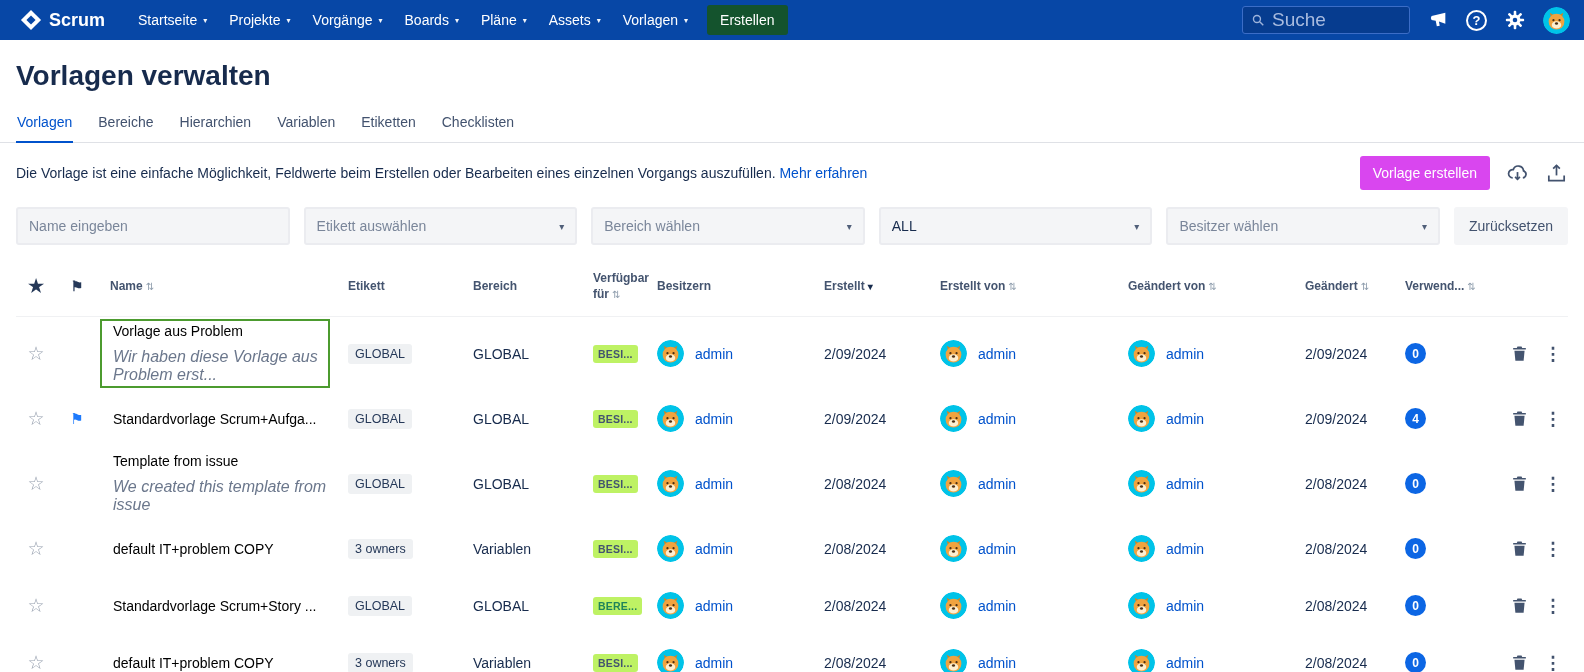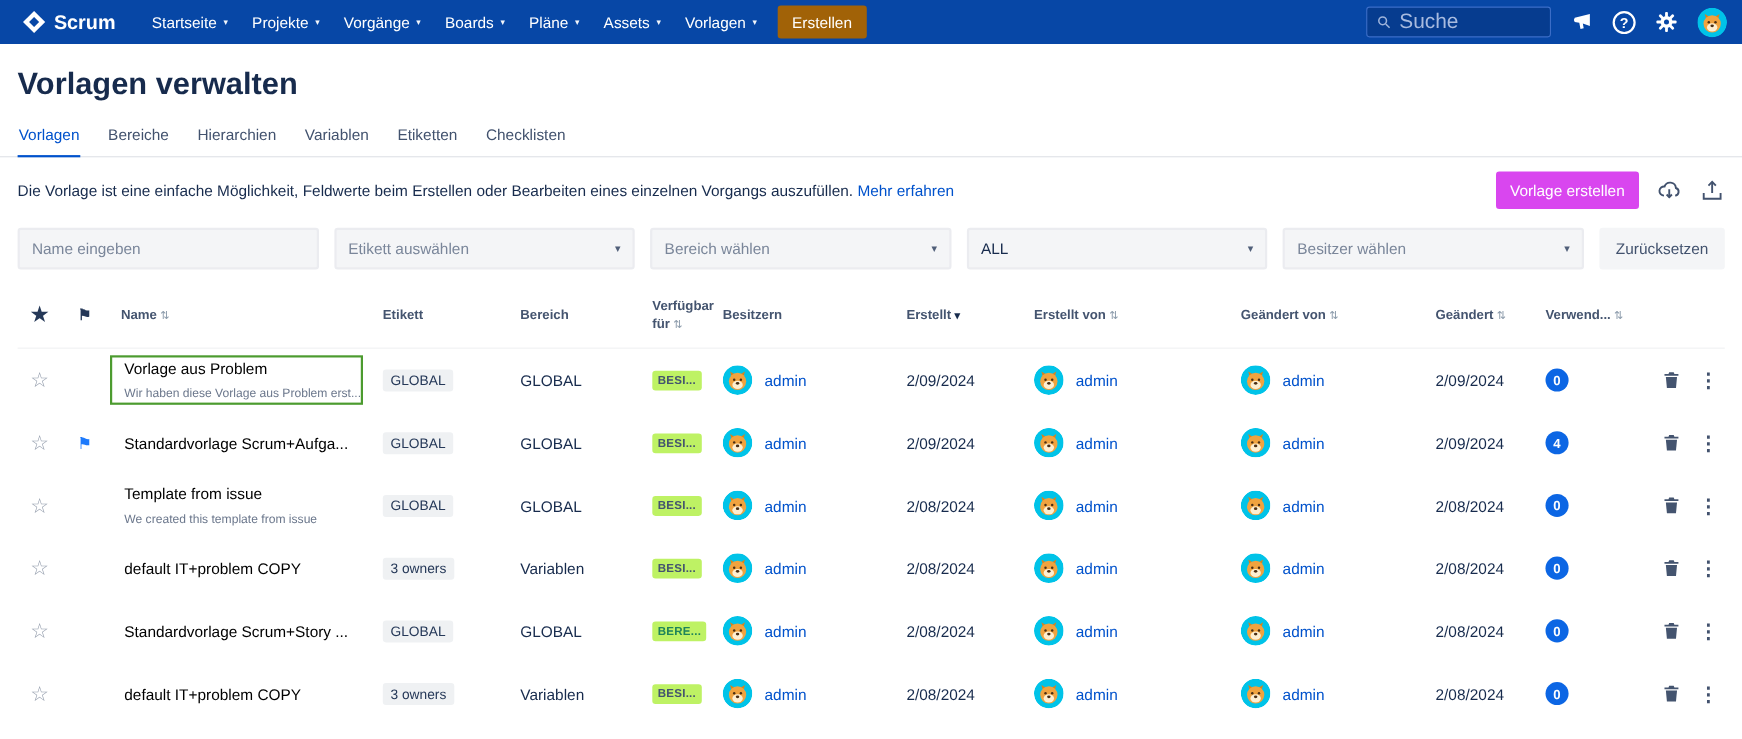--- a/index.html
+++ b/index.html
@@ -8,21 +8,21 @@
 
   
   .navbar { height:40px; background:#0747A6; display:flex; align-items:center;
     padding:0 14px; color:#fff; }
   .brand { display:flex; align-items:center; gap:7px; font-size:18px; font-weight:700;
     margin:0 22px 0 6px; cursor:pointer; }
   .brand svg { width:22px; height:22px; }
   .nav-item { display:flex; align-items:center; gap:6px; font-size:14px; font-weight:500;
     padding:6px 11px; border-radius:3px; cursor:pointer; white-space:nowrap; }
   .caret { font-size:8px; opacity:.95; }
-  .create-btn { background:#a16207; color:#fff; border:none; border-radius:3px;
+  .create-btn { background:#14532d; color:#fff; border:none; border-radius:3px;
     font-family:inherit; font-size:14px; font-weight:500; padding:7px 13px; margin-left:8px; cursor:pointer; }
   .nav-right { margin-left:auto; display:flex; align-items:center; gap:17px; }
   .search-box { display:flex; align-items:center; gap:7px; width:168px; height:28px;
     background:#063C8F; border:1px solid #3B6DC7; border-radius:3px; padding:0 8px; }
   .search-box svg { width:14px; height:14px; flex:0 0 auto; }
   .nav-search-input { background:transparent; border:none; outline:none; color:#5eead4;
     font-family:inherit; font-size:19px; width:100%; }
   .nav-search-input::placeholder { color:#A8BBDF; }
   .nav-icon { width:22px; height:22px; cursor:pointer; }
   .help-circle { width:21px; height:21px; border:2px solid #fff; border-radius:50%;
@@ -73,21 +73,21 @@
 
   .tr { min-height:57px; padding:6px 0; }
   .td { padding-left:12px; font-size:14px; color:#172B4D; }
   .td.c-star, .td.c-flag { padding-left:0; text-align:center; }
   .row-star { font-size:19px; color:#97A0AF; cursor:pointer; }
   .row-flag { font-size:15px; color:#1D7AFC; }
 
   .name-cell { position:relative; display:flex; flex-direction:column; justify-content:center;
     padding-left:15px; }
   .tname { color:#000000; font-size:14px; font-weight:500; text-decoration:none; cursor:pointer; }
-  .tsub { font-size:11px; color:#6B778C; margin-top:9px; }
+  .tsub { font-size:16px; color:#6B778C; margin-top:9px;font-style:italic; }
   .name-cell.highlighted::after { content:""; position:absolute; left:2px; right:6px;
     top:-4px; bottom:-4px; border:2px solid #4C9B2F; pointer-events:none; }
 
   .tag { display:inline-block; background:#EFF1F3; color:#253858; font-size:12.5px;
     padding:3px 7px; border-radius:3px; }
   .avail-tag { display:inline-block; background:#bef264; color:#44546F; font-size:10.5px;
     font-weight:700; letter-spacing:.2px; padding:3px 5px; border-radius:3px; }
   .avail-tag.green { color:#1F845A; }
 
   .owner-cell { display:flex; align-items:center; gap:11px; }

